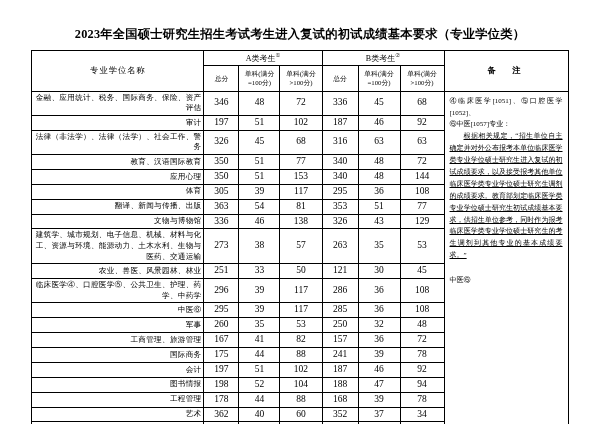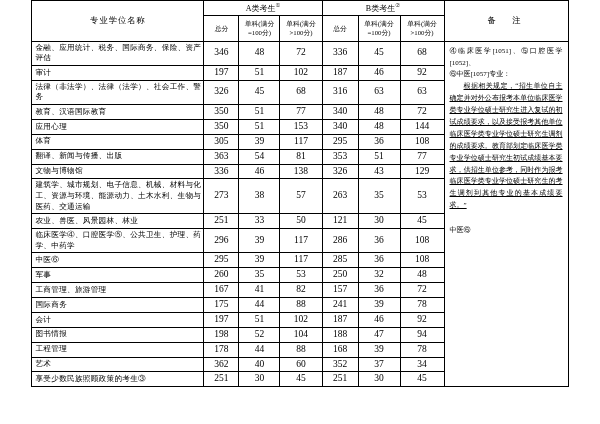--- a/index.html
+++ b/index.html
@@ -14,35 +14,36 @@
   table.score{
     width:536px;margin:0 auto;border-collapse:collapse;table-layout:fixed;
     border:1.5px solid #000;
   }
   th,td{border:1px solid #000;box-sizing:border-box;}
   thead th{font-weight:normal;vertical-align:middle;text-align:center;padding:1px;}
   th.h-name{font-size:8.3px;letter-spacing:1px;text-align:center;}
   th.h-group{font-size:8px;height:14px;}
   th.h-group sup{font-size:5.5px;}
   th.h-sub{font-size:6.8px;line-height:1.35;height:26px;padding:1px 2px;}
-  th.h-remark{font-size:8.3px;letter-spacing:4px;}
-  td.name{font-size:7.6px;text-align:left;padding:1px 2px 1px 3px;line-height:1.4;letter-spacing:.3px;}
+  th.h-remark{font-size:8.3px;letter-spacing:4px;font-weight:bold;}
+  td.name{font-size:7.6px;text-align:right;padding:1px 2px 1px 3px;line-height:1.4;letter-spacing:.3px;}
   td.num{font-size:9.5px;text-align:center;line-height:1.25;padding:1px 0;}
   td.remark{
     vertical-align:top;font-size:7px;line-height:1.7;text-align:justify;
     padding:4px 5px 3px 5px;
   }
   .rm-body{text-indent:2em;text-decoration:underline;}
   .rm-tail{margin-top:13px;}
 </style>
 </head>
 <body>
 
 <div class="page">
 
+  <div class="title">2023年全国硕士研究生招生考试考生进入复试的初试成绩基本要求（专业学位类）</div>
 
   <table class="score">
     <colgroup>
       <col style="width:172px">
         <col style="width:35px">
         <col style="width:41px">
         <col style="width:42px">
       <col style="width:36px">
         <col style="width:42px">
         <col style="width:44px">

